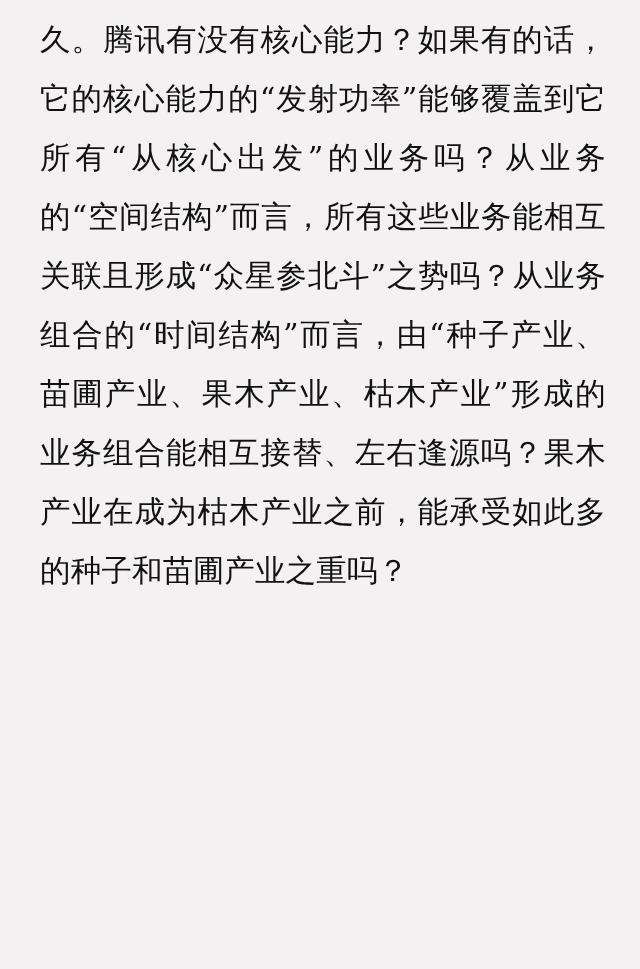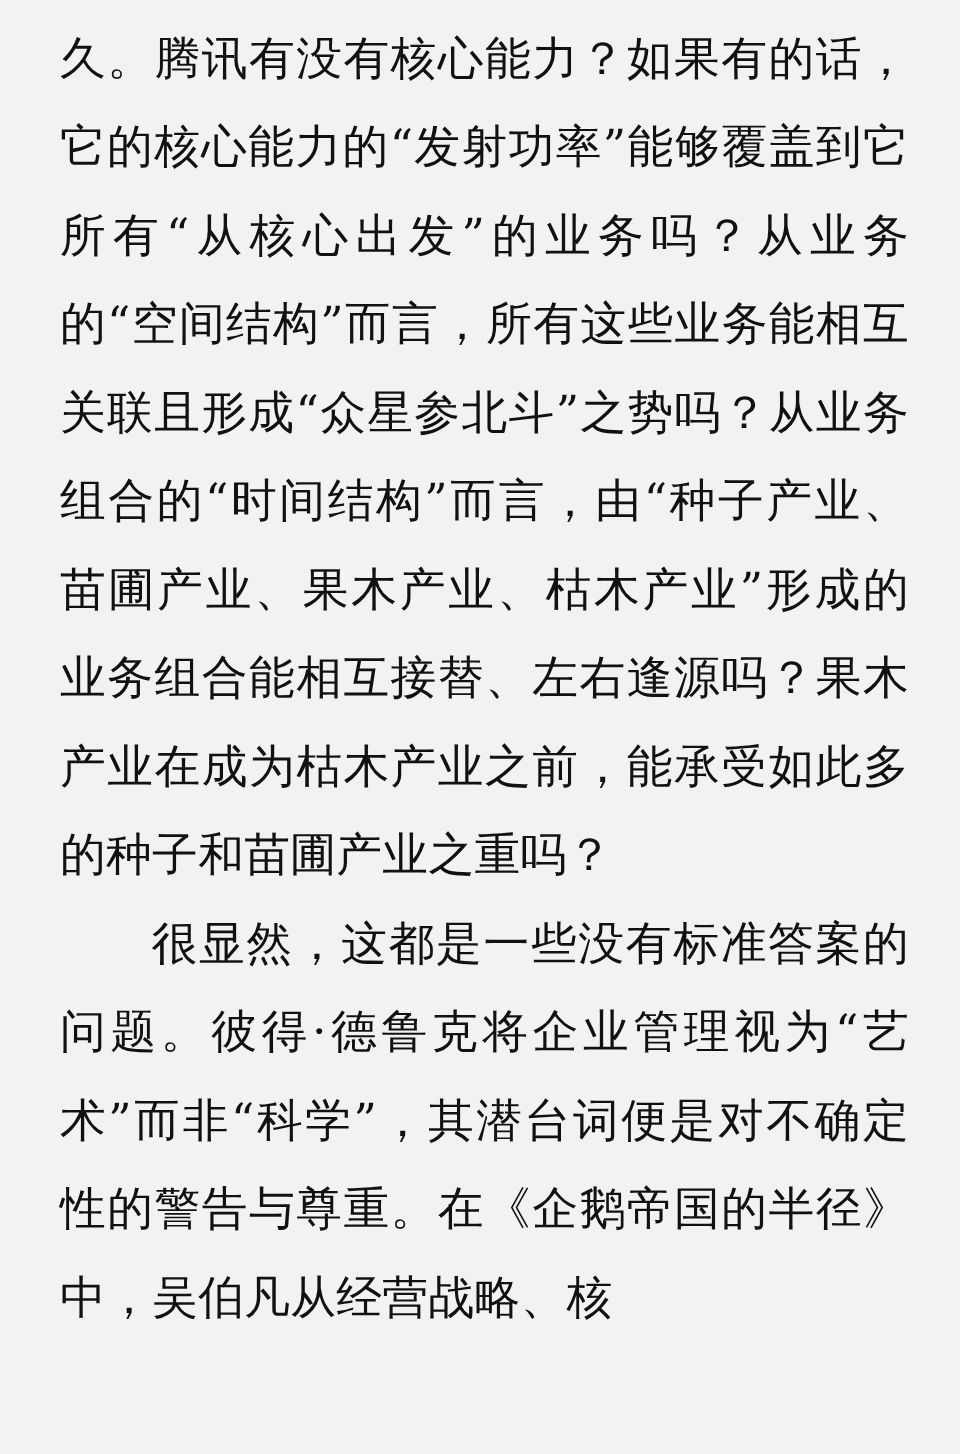--- a/index.html
+++ b/index.html
@@ -37,15 +37,14 @@
   .para.indent {
     text-indent: 2em;
   }
 </style>
 </head>
 <body>
 
 <div class="page">
   <div class="body-text">
     <p class="para">久。腾讯有没有核心能力？如果有的话，它的核心能力的“发射功率”能够覆盖到它所有“从核心出发”的业务吗？从业务的“空间结构”而言，所有这些业务能相互关联且形成“众星参北斗”之势吗？从业务组合的“时间结构”而言，由“种子产业、苗圃产业、果木产业、枯木产业”形成的业务组合能相互接替、左右逢源吗？果木产业在成为枯木产业之前，能承受如此多的种子和苗圃产业之重吗？</p>
-    <p class="para indent">很显然，这都是一些没有标准答案的问题。彼得·德鲁克将企业管理视为“艺术”而非“科学”，其潜台词便是对不确定性的警告与尊重。在《企鹅帝国的半径》中，吴伯凡从经营战略、核</p>
   </div>
 </div>
 
 </body></html>

